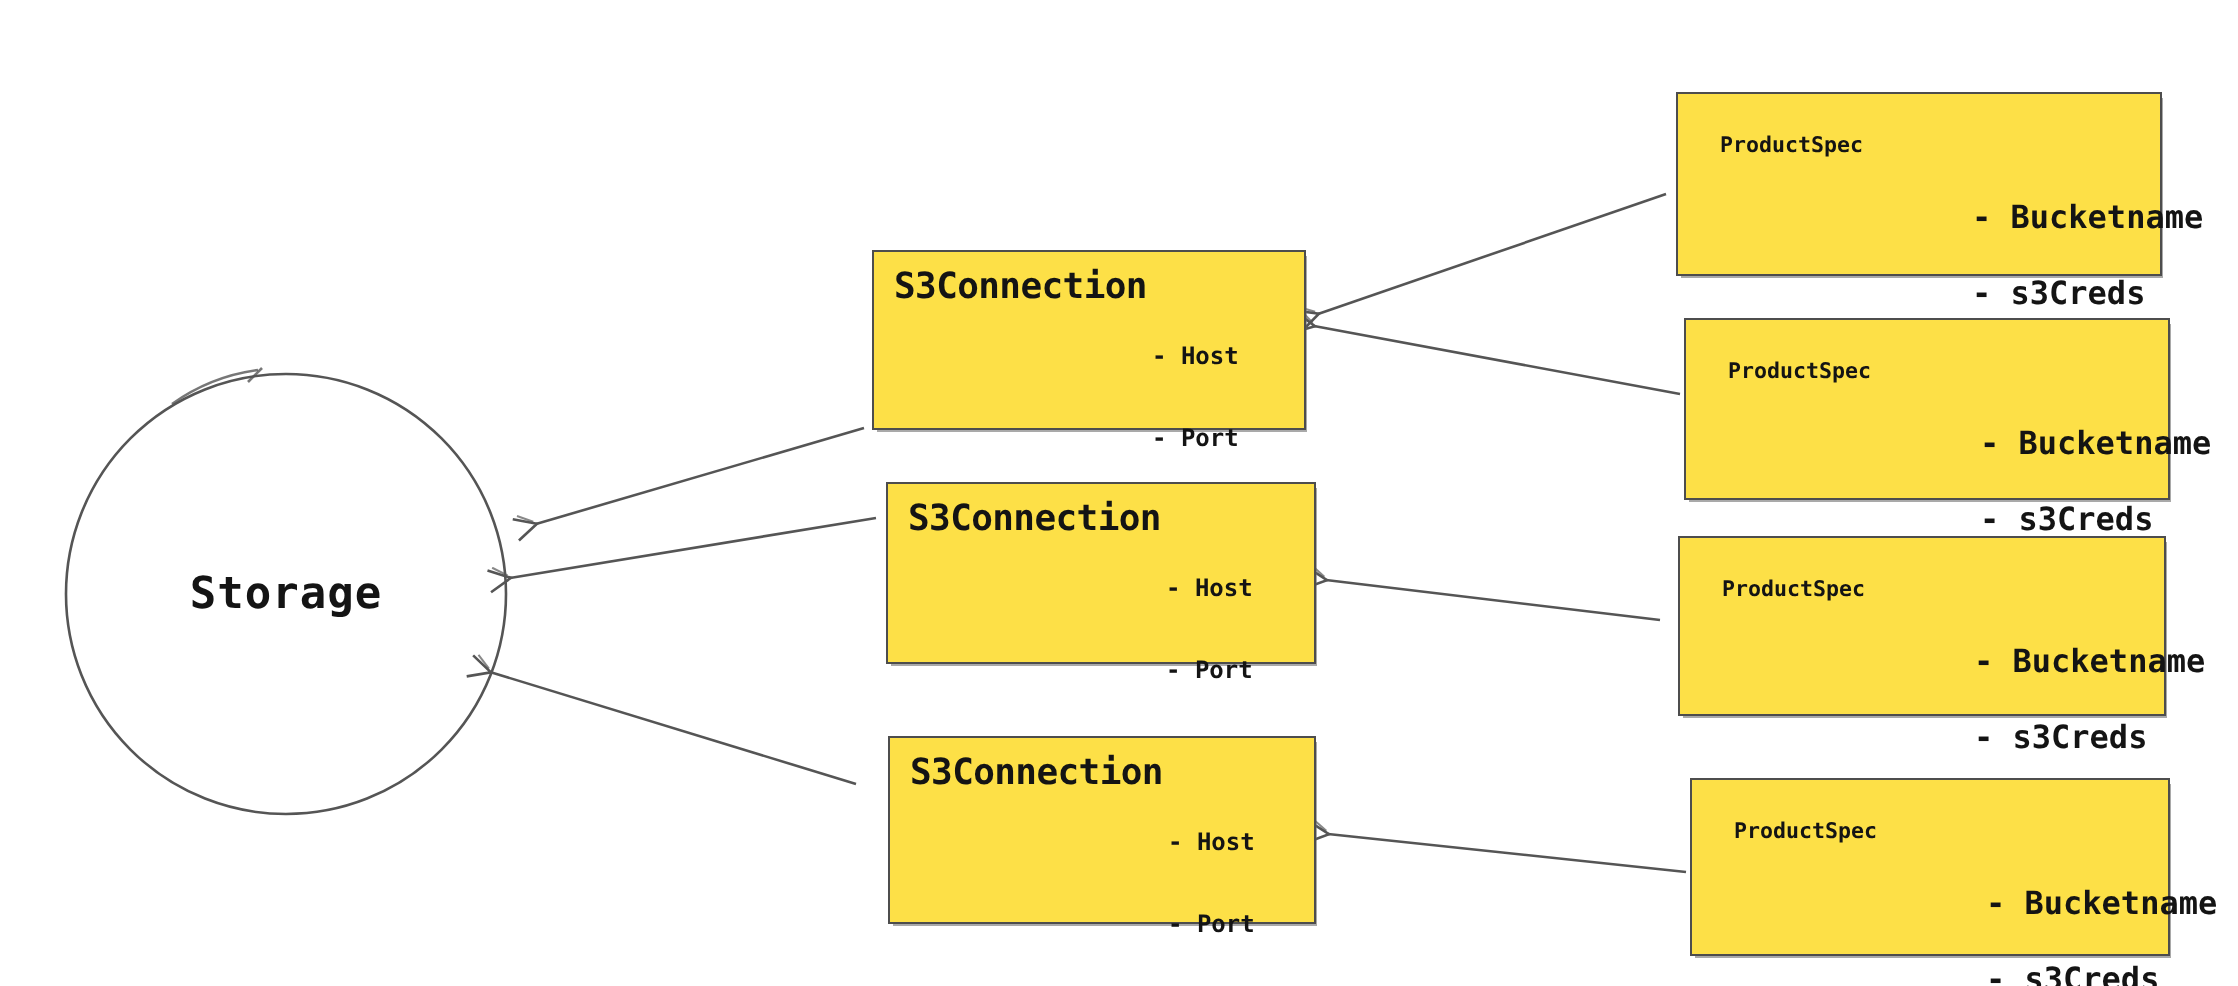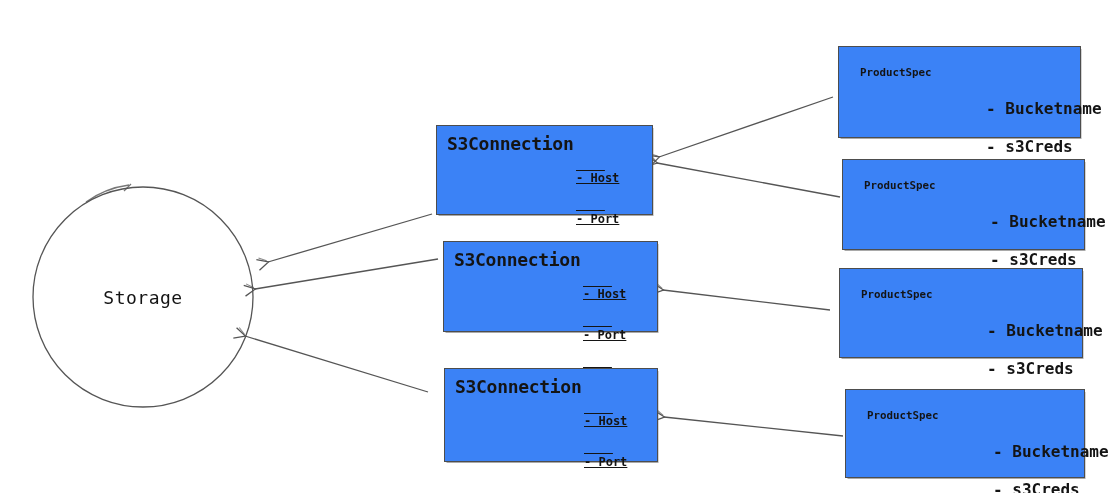--- a/index.html
+++ b/index.html
@@ -5,33 +5,33 @@
   html,body{margin:0;padding:0;}
   body{
     width:1119px;height:493px;position:relative;overflow:hidden;
     background:var(--background,#ffffff);
     font-family:"DejaVu Sans Mono","Liberation Mono",monospace;
     color:var(--text,#141414);
   }
   .layer{position:absolute;left:0;top:0;width:1119px;height:493px;}
   svg.layer{pointer-events:none;}
   .box{
-    position:absolute;background:#3b82f6;
+    position:absolute;background:#fde047;
     border:1.4px solid var(--box-border,#4d4d4d);
     box-shadow:1.5px 2px 0 -1px rgba(99,99,99,.55);
     box-sizing:border-box;
   }
   .s3-title{position:absolute;left:10px;top:7px;font-size:18px;font-weight:600;letter-spacing:-0.3px;}
-  .s3-attrs{position:absolute;left:139px;top:19px;font-size:12px;font-weight:600;line-height:13.5px;white-space:pre;text-decoration:underline;}
+  .s3-attrs{position:absolute;left:139px;top:19px;font-size:12px;font-weight:600;line-height:13.5px;white-space:pre;}
   .ps-title{position:absolute;left:21px;top:19px;font-size:10.8px;font-weight:600;}
   .ps-attrs{position:absolute;left:147px;top:31px;font-size:16px;font-weight:600;line-height:12.5px;white-space:pre;}
   .storage-label{
     position:absolute;left:33px;top:187px;width:220px;height:220px;
     display:flex;align-items:center;justify-content:center;
-    font-size:18px;letter-spacing:0.5px;
+    font-size:22px;letter-spacing:0.5px;font-weight:bold;
   }
   .pos-s3-1{left:436px;top:125px;width:217px;height:90px;}
   .pos-s3-2{left:443px;top:241px;width:215px;height:91px;}
   .pos-s3-3{left:444px;top:368px;width:214px;height:94px;}
   .pos-ps-1{left:838px;top:46px;width:243px;height:92px;}
   .pos-ps-2{left:842px;top:159px;width:243px;height:91px;}
   .pos-ps-3{left:839px;top:268px;width:244px;height:90px;}
   .pos-ps-4{left:845px;top:389px;width:240px;height:89px;}
   .shape{fill:none;stroke:var(--stroke,#555555);stroke-width:1.3;}
   #edges-group line{stroke:var(--stroke,#555555);stroke-width:1.3;}

